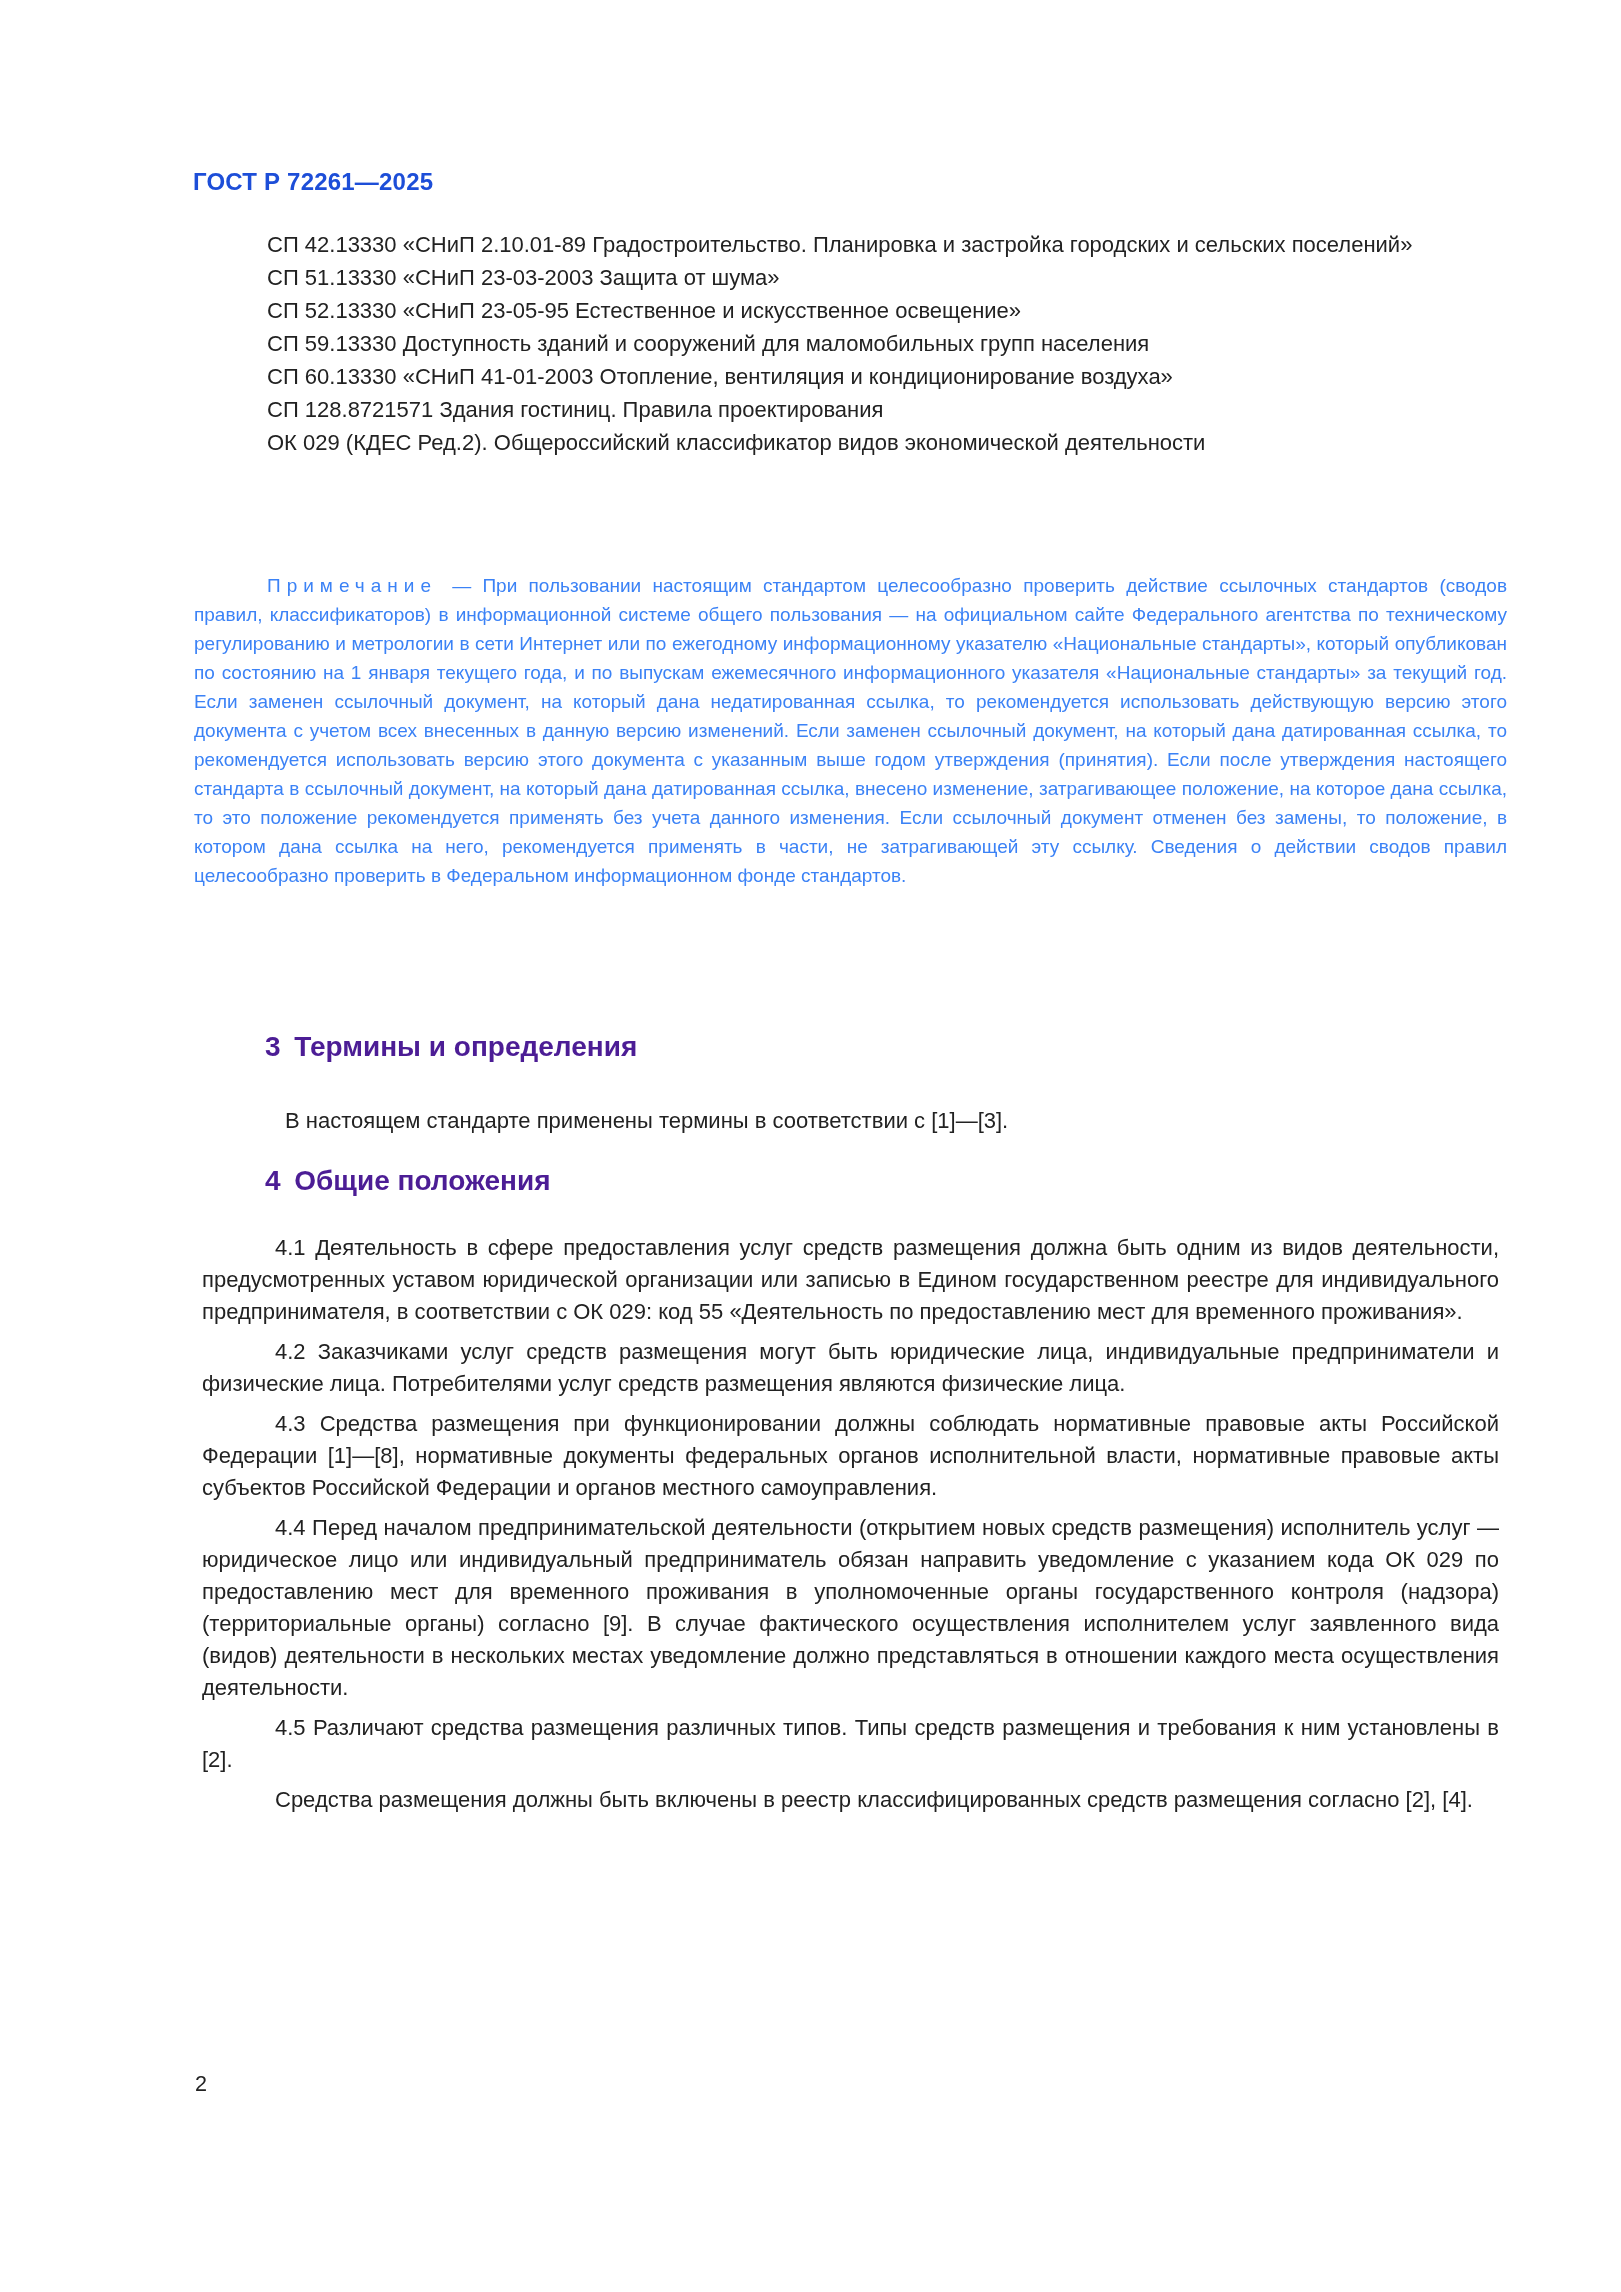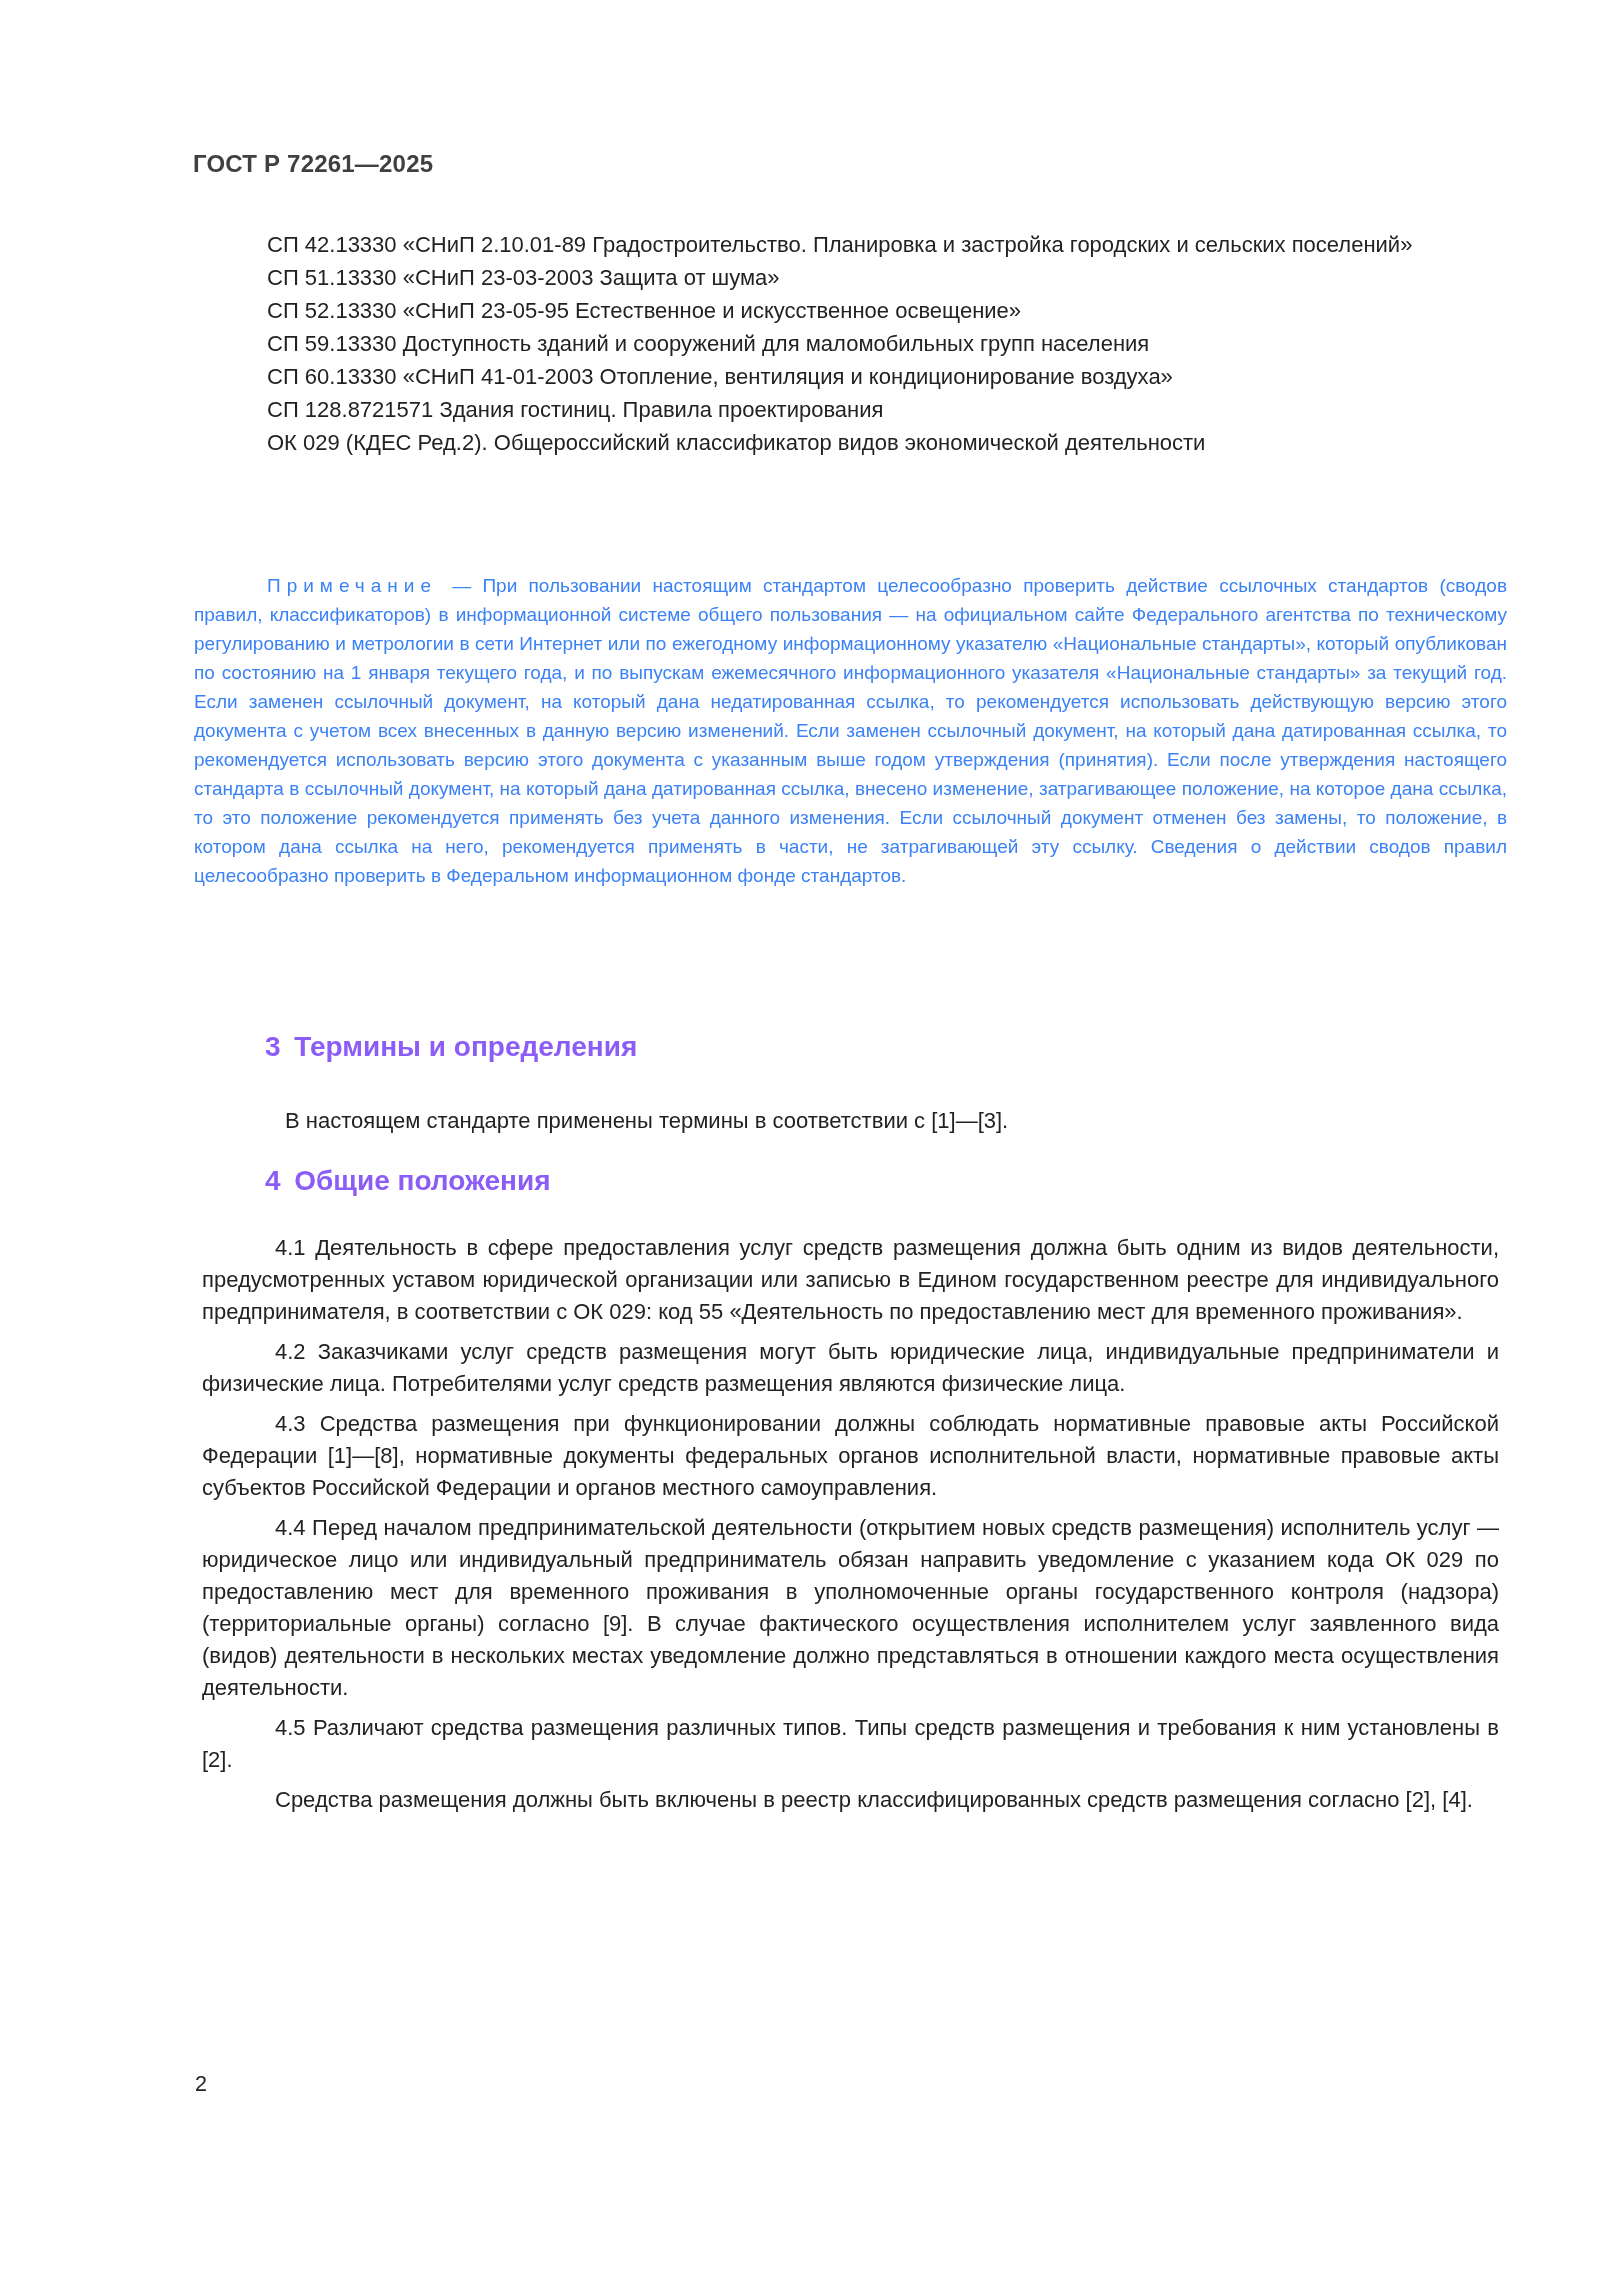--- a/index.html
+++ b/index.html
@@ -1,24 +1,24 @@
 <!DOCTYPE html>
 <html><head>
 <meta charset="utf-8">
 <style>
   html, body { margin: 0; padding: 0; background: #ffffff; }
   body { width: 1621px; height: 2293px; position: relative; overflow: hidden;
          font-family: "Liberation Sans", "DejaVu Sans", sans-serif; color: #222222; }
-  .doc-header { position: absolute; left: 193px; top: 150px; font-size: 24px; font-weight: bold; color: #404040; letter-spacing: 0.2px; }
+  .doc-header { position: absolute; left: 193px; top: 168px; font-size: 24px; font-weight: bold; color: #1d4ed8; letter-spacing: 0.2px; }
   .block { position: absolute; left: 194px; width: 1313px; }
   .refs { top: 228px; font-size: 22px; line-height: 33px; }
   .refs p { margin: 0; text-indent: 73px; text-align: justify; }
   .note { top: 571px; font-size: 19px; line-height: 29px; text-align: justify; text-indent: 73px; color: #3b82f6; margin: 0; }
   .note-label { letter-spacing: 6px; margin-right: 3.9px; }
-  .section-title { position: absolute; left: 265px; font-size: 28px; font-weight: bold; color: #8b5cf6; margin: 0; }
+  .section-title { position: absolute; left: 265px; font-size: 28px; font-weight: bold; color: #4c1d95; margin: 0; }
   .section-title .num { margin-right: 13.7px; }
   .sec3-title { top: 1031px; }
   .sec4-title { top: 1165px; }
   .sec3-body { position: absolute; left: 267px; top: 1090px; font-size: 22px; margin: 18px; }
   .sec4-body { top: 1224px; font-size: 22px; line-height: 32px; }
   .sec4-body p { margin: 8px; text-indent: 73px; text-align: justify; }
   .page-num { position: absolute; left: 195px; top: 2071px; font-size: 21.6px; color: #222; }
 </style>
 </head>
 <body>

